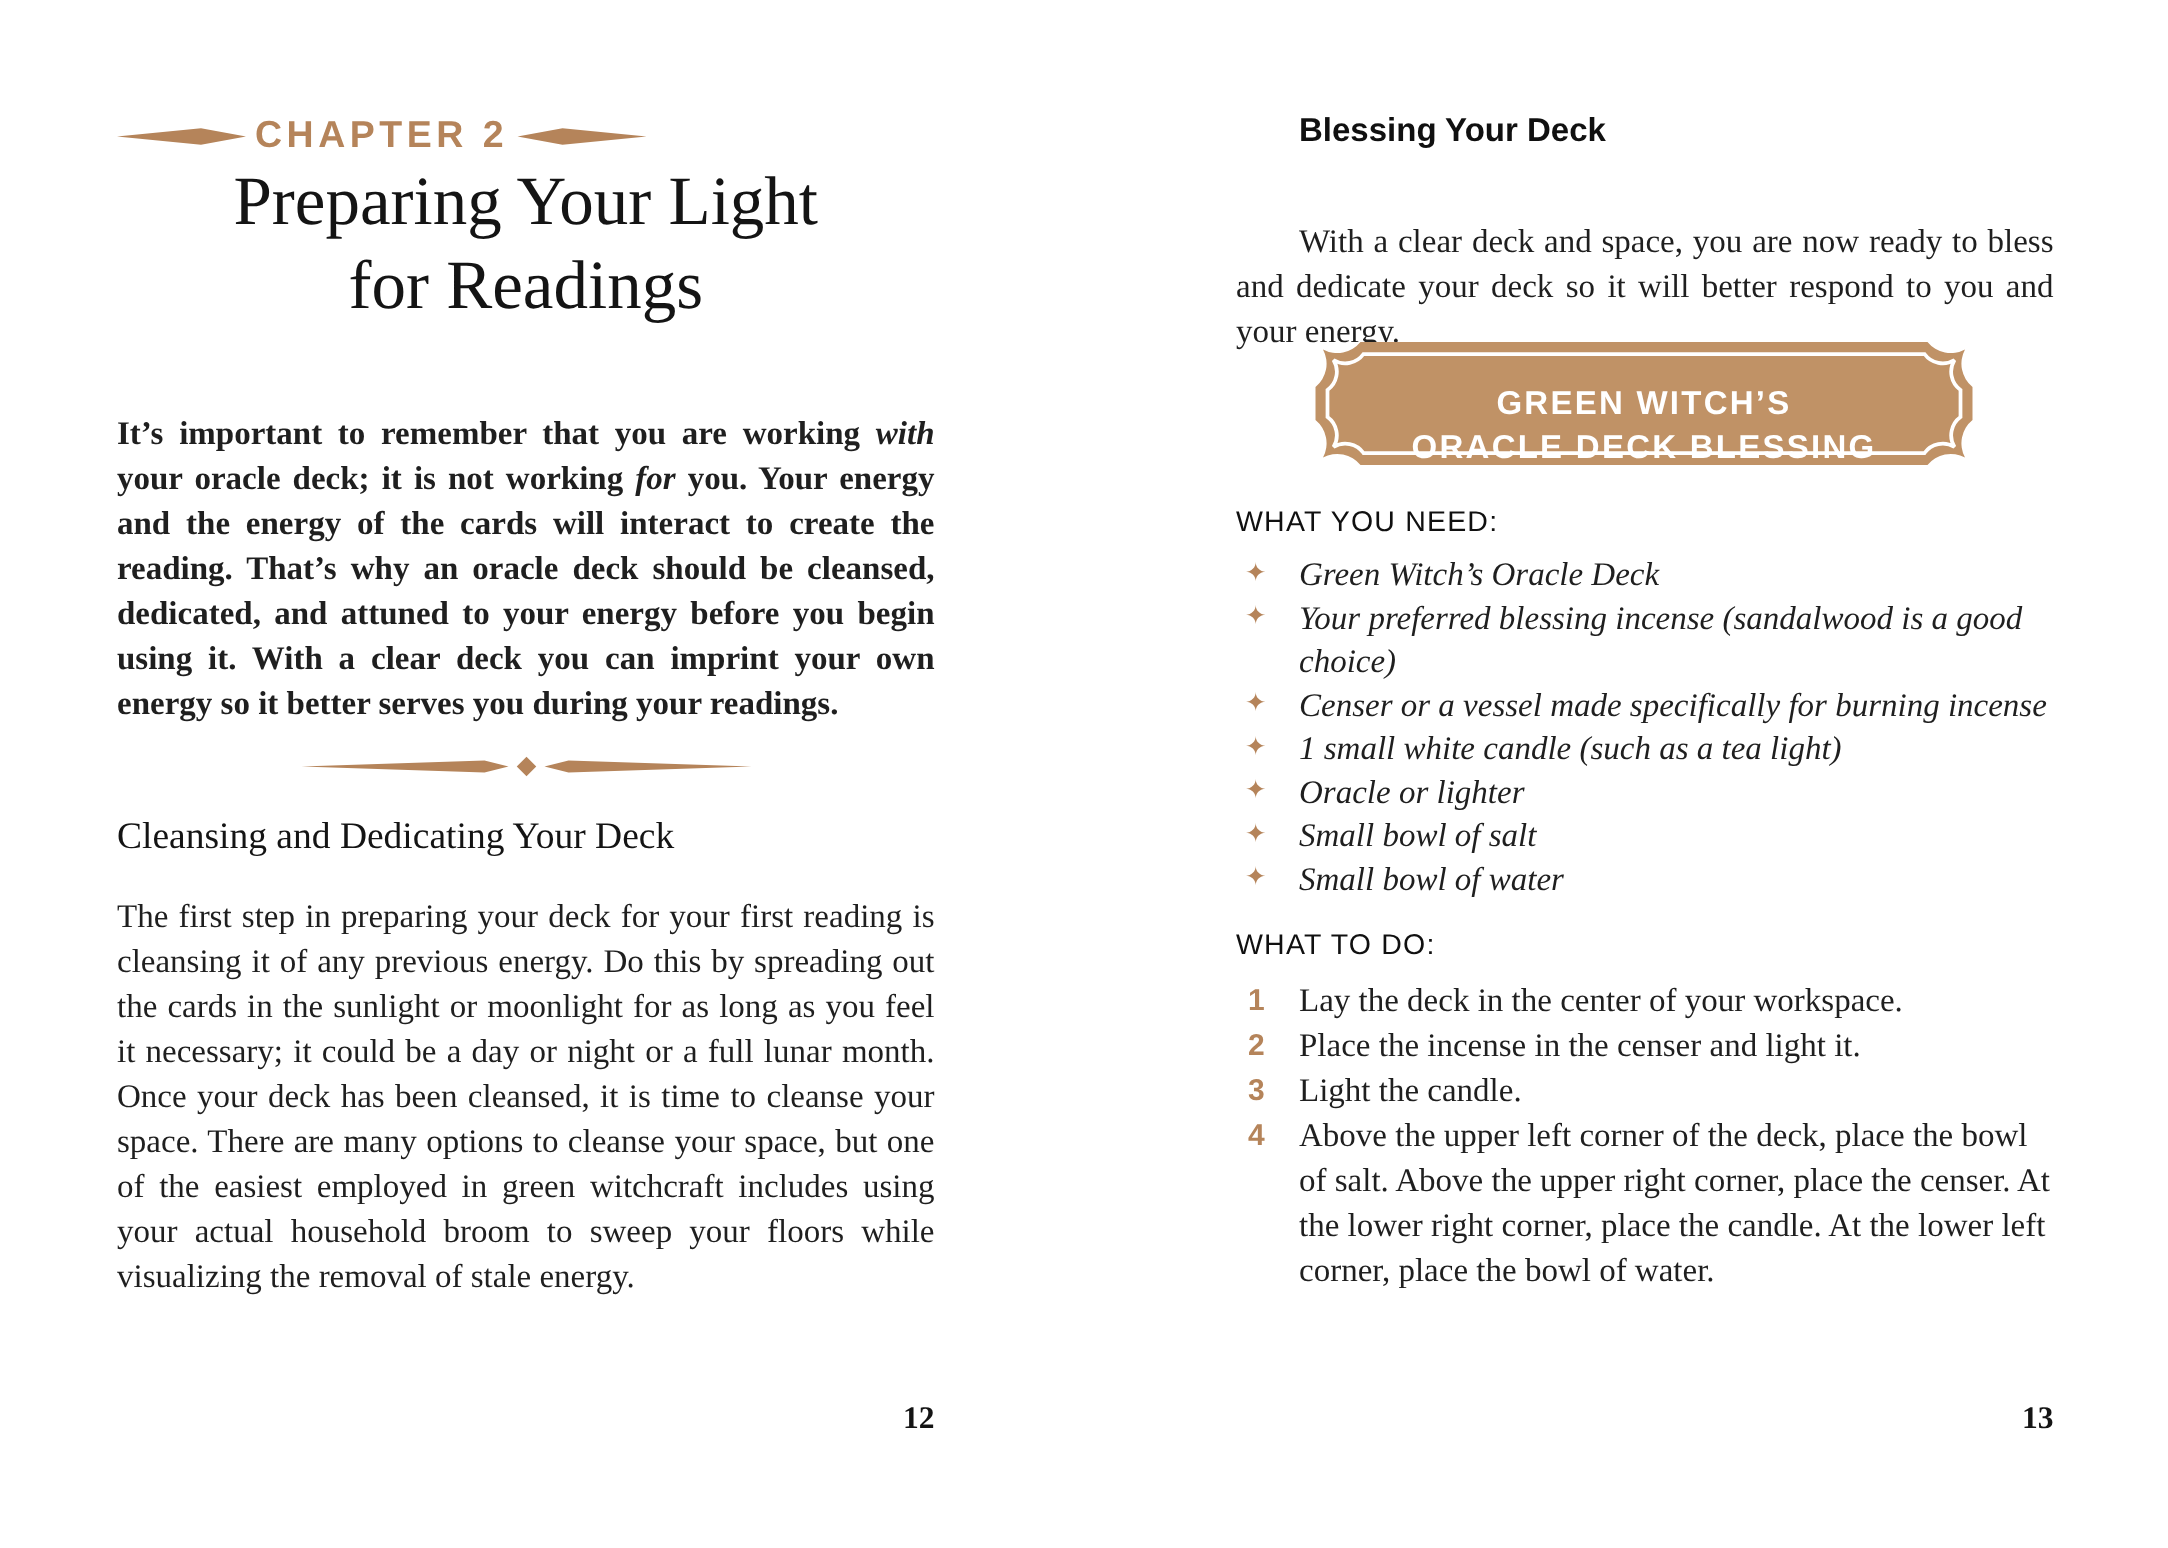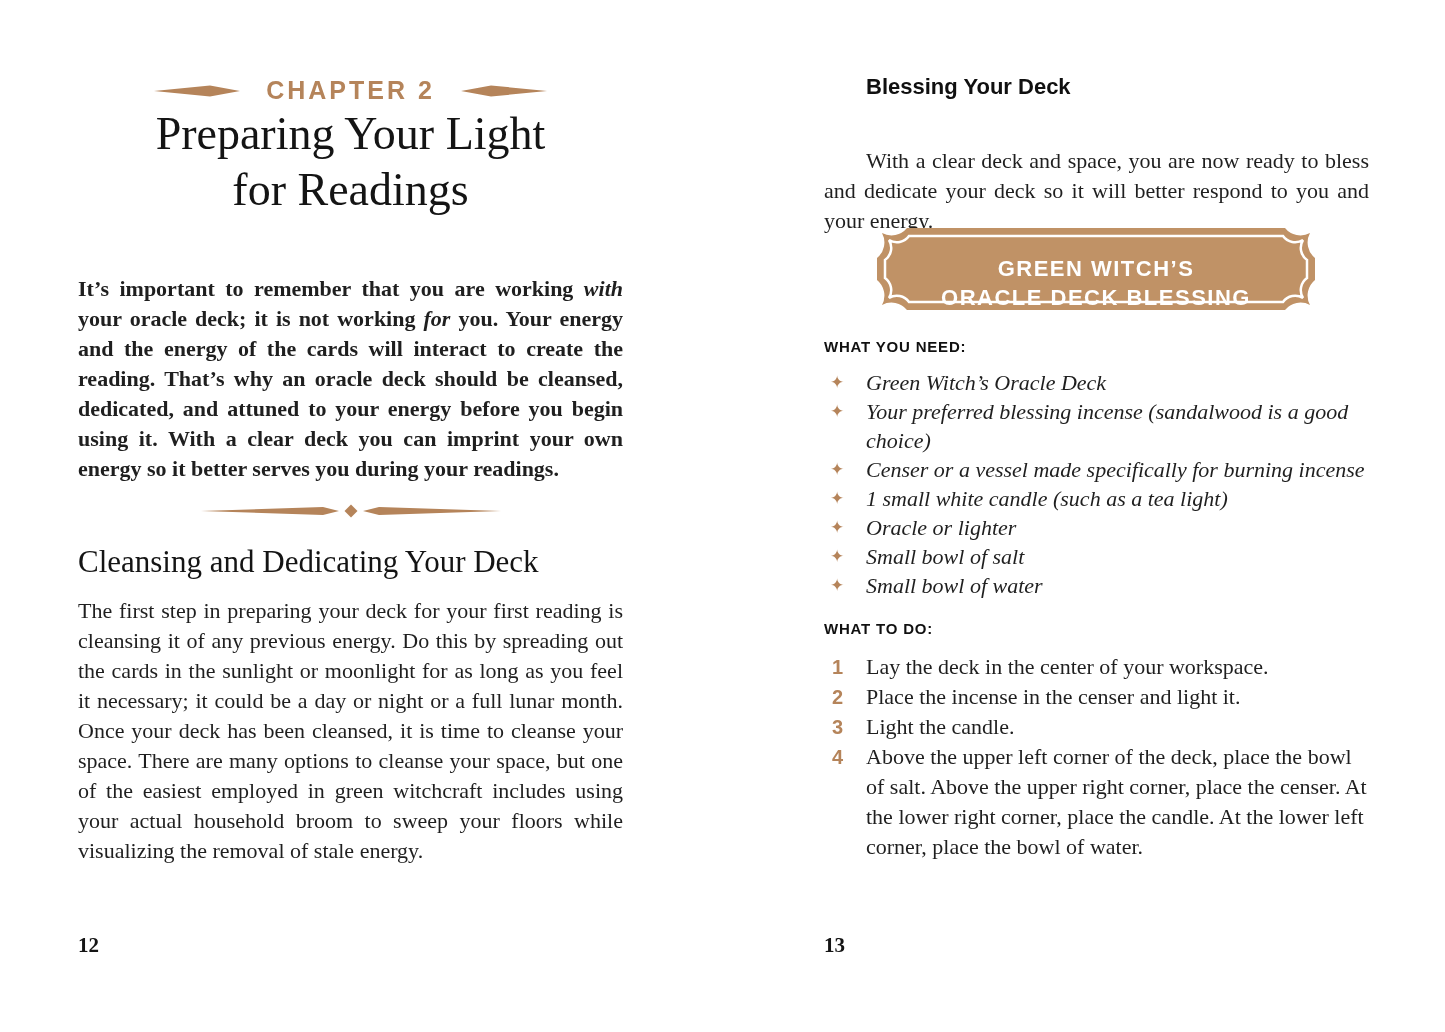--- a/index.html
+++ b/index.html
@@ -9,52 +9,52 @@
     overflow:hidden;
     font-family:"Liberation Serif", serif;
     color:#1f1f1f;
   }
   .page { position:absolute; top:0; height:100%; width:545px; }
   .page-left  { left:78px; }
   .page-right { left:824px; }
   .abs { position:absolute; left:0; right:0; }
 
   
-  .chapter-row { top:76px; display:flex; justify-content:center; align-items:center; gap:24px; }
+  .chapter-row { top:76px; display:flex; justify-content:flex-start; align-items:center; gap:4px; }
   .chapter-label {
     font-family:"Liberation Sans", sans-serif; font-weight:700; font-size:25px;
     letter-spacing:3px; color:var(--accent);
   }
   .book-title {
     top:106px; text-align:center; font-size:46px; line-height:56px;
     font-weight:400; color:#141414;
   }
   .body-par { font-size:22px; line-height:30px; text-align:justify; }
   .p1 { top:274px;font-weight:bold; }
   .divider-row { top:502px; display:flex; justify-content:center; }
-  .section-heading { top:544px; font-size:31px; font-weight:400; color:#141414; }
+  .section-heading { top:544px; font-size:25px; font-weight:400; color:#141414; }
   .p2 { top:596px; }
-  .pagenum { top:933px; text-align:left; font-size:21px; font-weight:700; color:#141414; }
+  .pagenum { top:933px; text-align:right; font-size:21px; font-weight:700; color:#141414; }
 
   
   .rp-heading {
     top:74px; left:42px; right:0;
     font-family:"Liberation Sans", sans-serif; font-weight:700; font-size:22px; color:#101010;
   }
   .rp-intro { top:106px; text-indent:42px;margin-top:40px; }
   .badge-wrap { position:absolute; top:226px; left:51px; width:442px; height:86px; }
   .badge-svg { position:absolute; inset:0; }
   .badge-text {
     position:absolute; inset:0; display:flex; flex-direction:column;
     align-items:center; justify-content:flex-end;
     font-family:"Liberation Sans", sans-serif; font-weight:700; font-size:22px;
     line-height:29px; letter-spacing:1.5px; color:#ffffff; text-align:center;
   }
   .mini-heading {
-    font-family:"Liberation Sans", sans-serif; font-weight:700; font-size:15px;
+    font-family:"Liberation Sans", sans-serif; font-weight:400; font-size:19px;
     letter-spacing:0.8px; color:#101010;
   }
   .wyn-label { top:338px; }
   .wtd-label { top:620px; }
   ul.supplies { top:368px; list-style:none; }
   ul.supplies li { display:grid; grid-template-columns:42px 1fr; }
   .star {
     color:var(--accent); font-size:17px; line-height:29px; padding-left:6px;
     font-family:"DejaVu Sans", sans-serif;
   }

